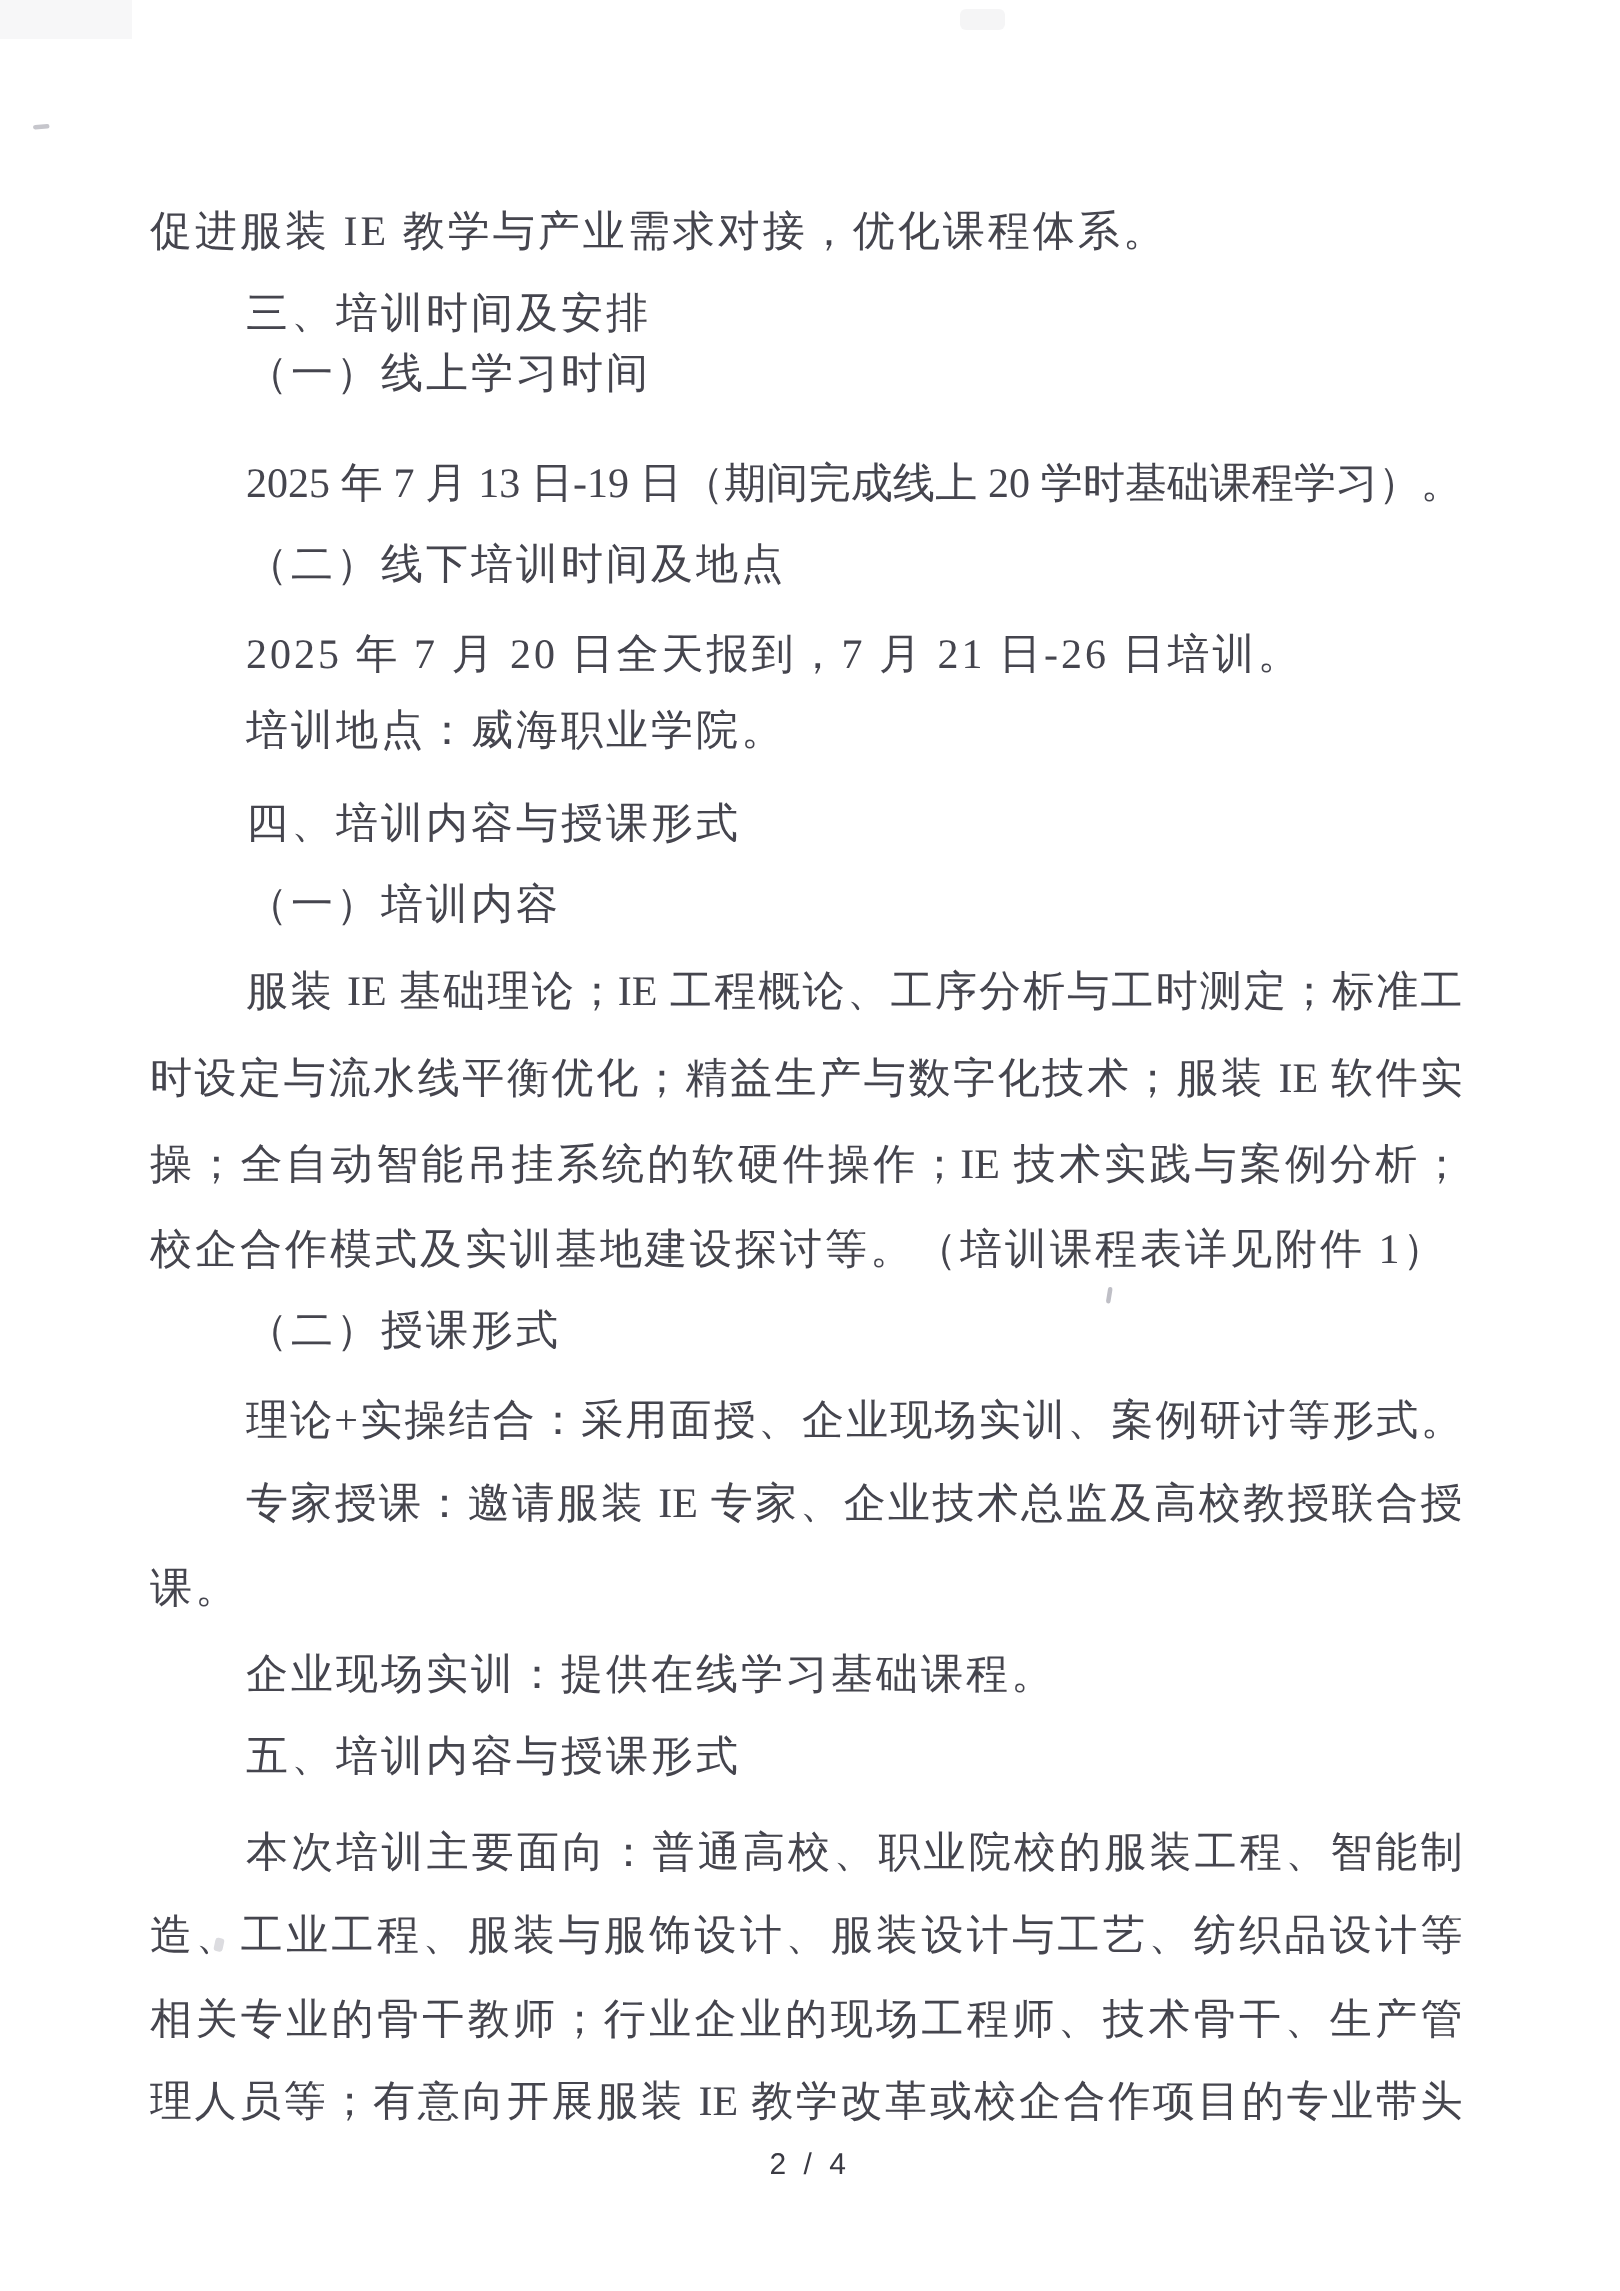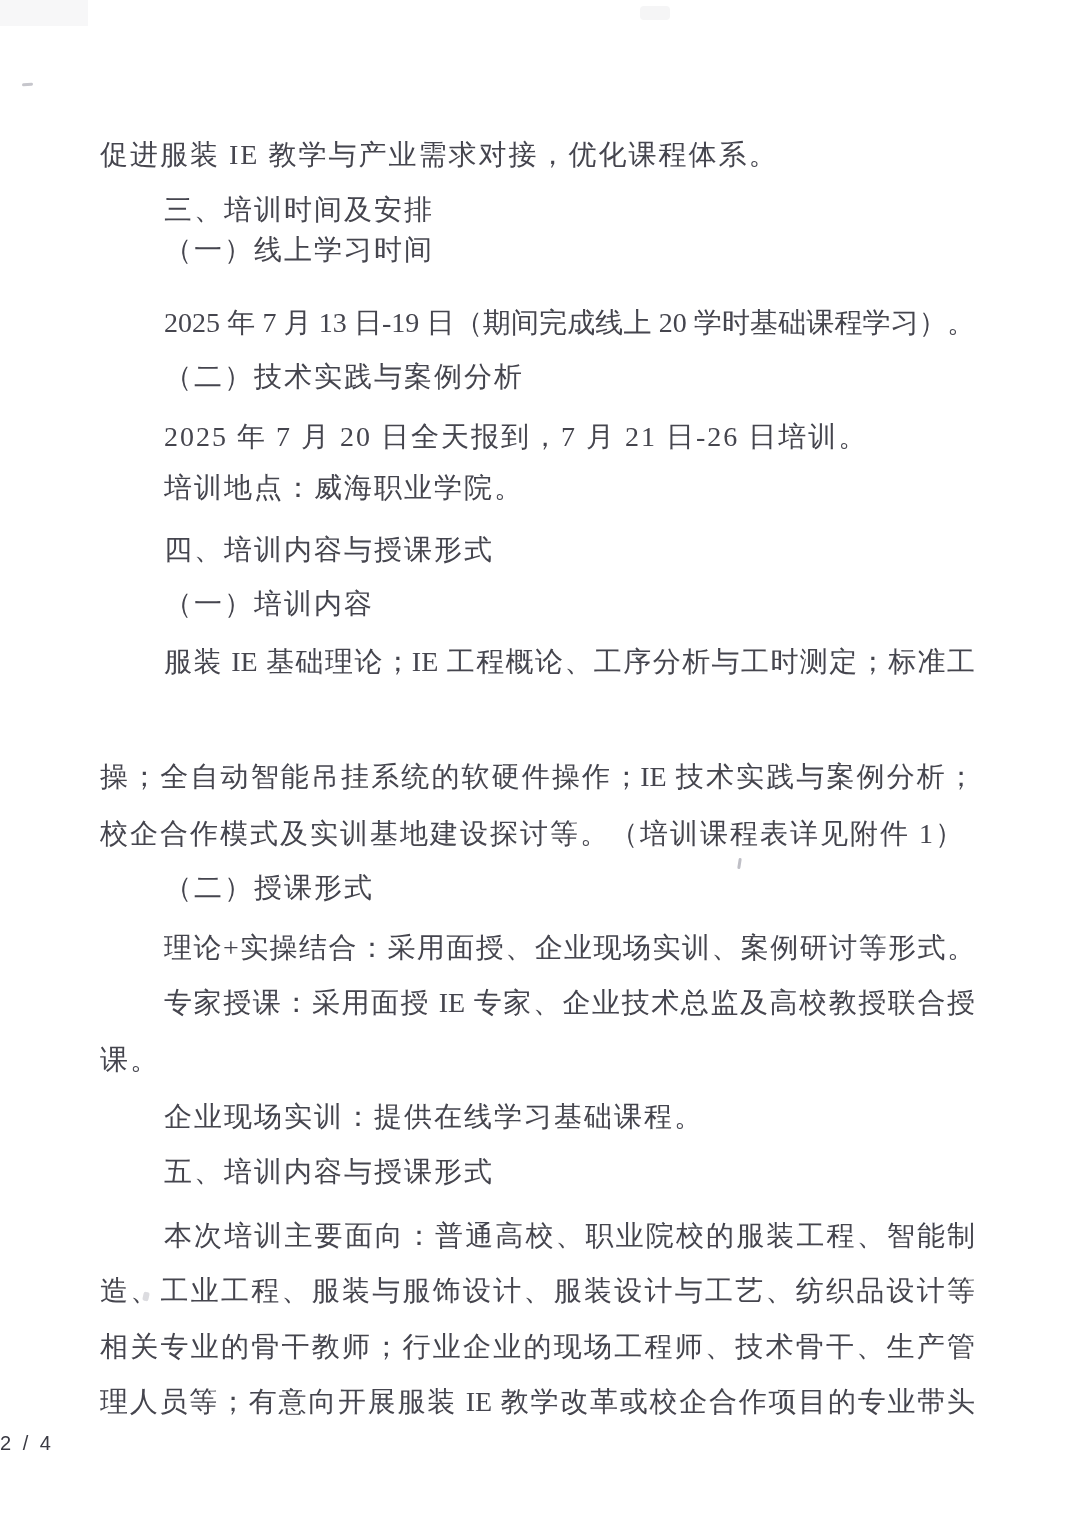--- a/index.html
+++ b/index.html
@@ -23,20 +23,21 @@
   }
   .in{padding-left:64px;}
   .jf{
     letter-spacing:0;
     text-align:justify;
     text-align-last:justify;
   }
   .footer{
     position:absolute;
     left:0;top:1432px;width:100%;
+    text-align:center;
     font-family:"Liberation Sans","DejaVu Sans",sans-serif;
     font-size:20px;
     letter-spacing:3px;
     color:#3a3a43;
   }
   
   .speck{position:absolute;}
   .sp-corner{left:0;top:0;width:88px;height:26px;background:#f7f7f8;}
   .sp-top{left:640px;top:6px;width:30px;height:14px;background:#f5f5f6;border-radius:4px;}
   .sp-dash{left:22px;top:83px;width:11px;height:3px;background:#c6c6cc;border-radius:2px;transform:rotate(-4deg);}
@@ -51,31 +52,32 @@
   <div class="speck sp-corner"></div>
   <div class="speck sp-top"></div>
   <div class="speck sp-dash"></div>
   <div class="speck sp-tick"></div>
   <div class="speck sp-quote"></div>
 
   <div class="ln" style="top:135px">促进服装 IE 教学与产业需求对接，优化课程体系。</div>
   <div class="ln in" style="top:190px">三、培训时间及安排</div>
   <div class="ln in" style="top:230px">（一）线上学习时间</div>
   <div class="ln in jf" style="top:303px">2025 年 7 月 13 日-19 日（期间完成线上 20 学时基础课程学习）。</div>
-  <div class="ln in" style="top:357px">（二）技术实践与案例分析</div>
+  <div class="ln in" style="top:357px">（二）线下培训时间及地点</div>
   <div class="ln in" style="top:417px">2025 年 7 月 20 日全天报到，7 月 21 日-26 日培训。</div>
   <div class="ln in" style="top:468px">培训地点：威海职业学院。</div>
   <div class="ln in" style="top:530px">四、培训内容与授课形式</div>
   <div class="ln in" style="top:584px">（一）培训内容</div>
   <div class="ln in jf" style="top:642px">服装 IE 基础理论；IE 工程概论、工序分析与工时测定；标准工</div>
+  <div class="ln jf" style="top:700px">时设定与流水线平衡优化；精益生产与数字化技术；服装 IE 软件实</div>
   <div class="ln jf" style="top:757px">操；全自动智能吊挂系统的软硬件操作；IE 技术实践与案例分析；</div>
   <div class="ln" style="top:814px">校企合作模式及实训基地建设探讨等。（培训课程表详见附件 1）</div>
   <div class="ln in" style="top:868px">（二）授课形式</div>
   <div class="ln in jf" style="top:928px">理论+实操结合：采用面授、企业现场实训、案例研讨等形式。</div>
-  <div class="ln in jf" style="top:983px">专家授课：采用面授 IE 专家、企业技术总监及高校教授联合授</div>
+  <div class="ln in jf" style="top:983px">专家授课：邀请服装 IE 专家、企业技术总监及高校教授联合授</div>
   <div class="ln" style="top:1040px">课。</div>
   <div class="ln in" style="top:1097px">企业现场实训：提供在线学习基础课程。</div>
   <div class="ln in" style="top:1152px">五、培训内容与授课形式</div>
   <div class="ln in jf" style="top:1216px">本次培训主要面向：普通高校、职业院校的服装工程、智能制</div>
   <div class="ln jf" style="top:1271px">造、工业工程、服装与服饰设计、服装设计与工艺、纺织品设计等</div>
   <div class="ln jf" style="top:1327px">相关专业的骨干教师；行业企业的现场工程师、技术骨干、生产管</div>
   <div class="ln jf" style="top:1382px">理人员等；有意向开展服装 IE 教学改革或校企合作项目的专业带头</div>
 
   <div class="footer">2 / 4</div>
 

